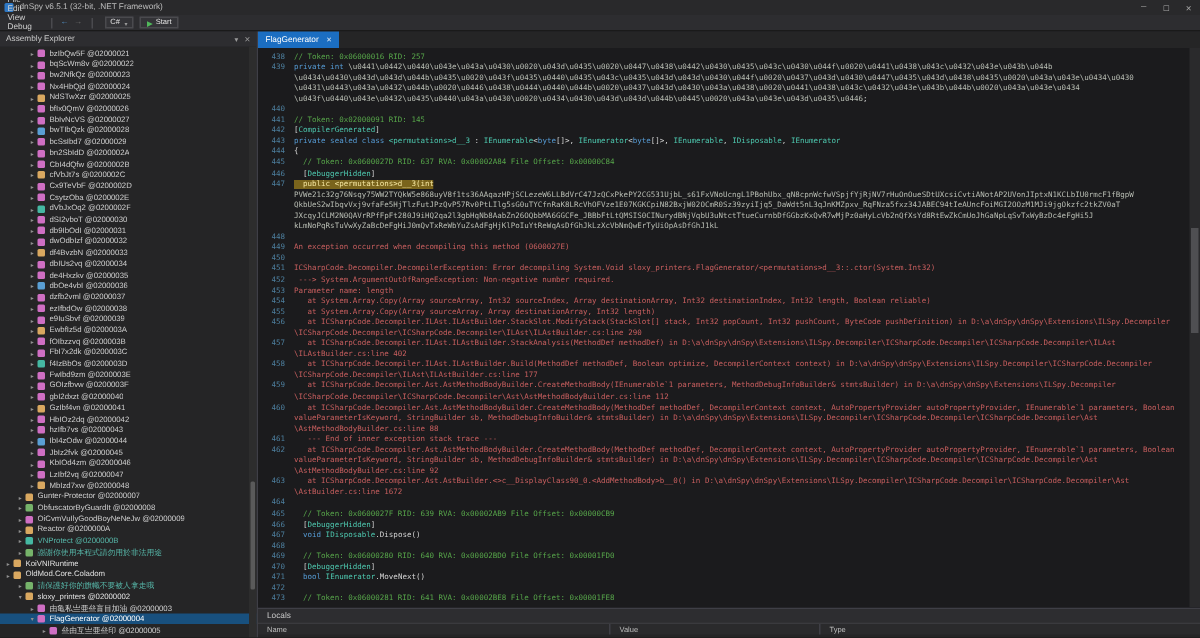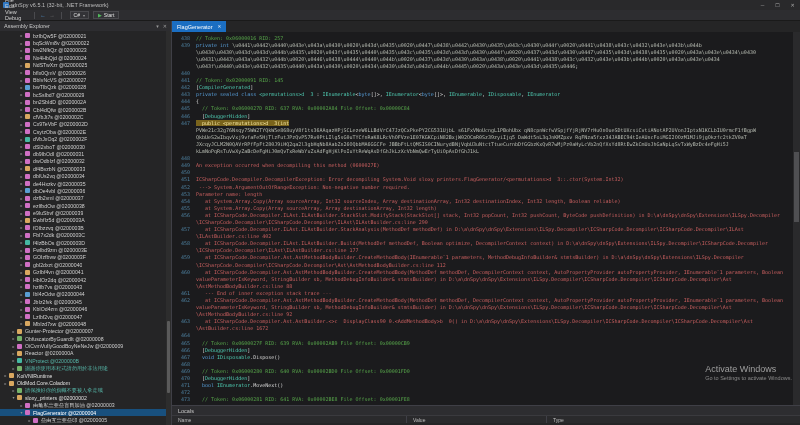--- a/index.html
+++ b/index.html
@@ -448,24 +448,20 @@
           <div class="ln"><span class="no">468</span><span class="tx"></span></div>
           <div class="ln"><span class="no">469</span><span class="tx"><span class="sg-c">  // Token: 0x06000280 RID: 640 RVA: 0x00002BD0 File Offset: 0x00001FD0</span></span></div>
           <div class="ln"><span class="no">470</span><span class="tx"><span class="sg-p">  [</span><span class="sg-t">DebuggerHidden</span><span class="sg-p">]</span></span></div>
           <div class="ln"><span class="no">471</span><span class="tx"><span class="sg-k">  bool </span><span class="sg-t">IEnumerator</span><span class="sg-p">.MoveNext()</span></span></div>
           <div class="ln"><span class="no">472</span><span class="tx"></span></div>
           <div class="ln"><span class="no">473</span><span class="tx"><span class="sg-c">  // Token: 0x06000281 RID: 641 RVA: 0x00002BE8 File Offset: 0x00001FE8</span></span></div>
         </div>
       <div class="codescroll">
         <div class="codethumb"></div>
       </div>
-      <div class="watermark">
-        <div class="wm1">Activate Windows</div>
-        <div class="wm2">Go to Settings to activate Windows.</div>
-      </div>
     </div>
 
     <div class="locals">
       <div class="localshead">
         <span>Locals</span>
       </div>
       <div class="localscols" id="locals-cols">
           <div class="lcol c0">Name</div>
           <div class="lcol c1">Value</div>
           <div class="lcol c2">Type</div>

